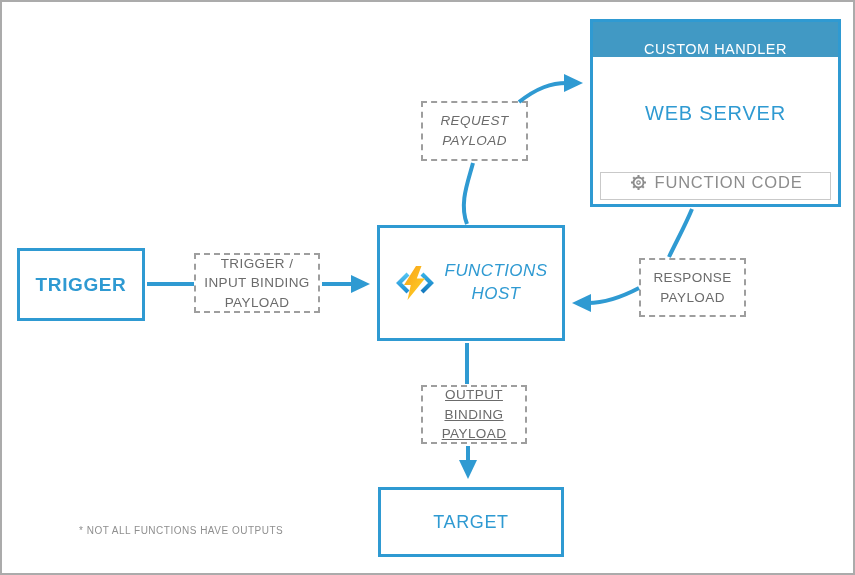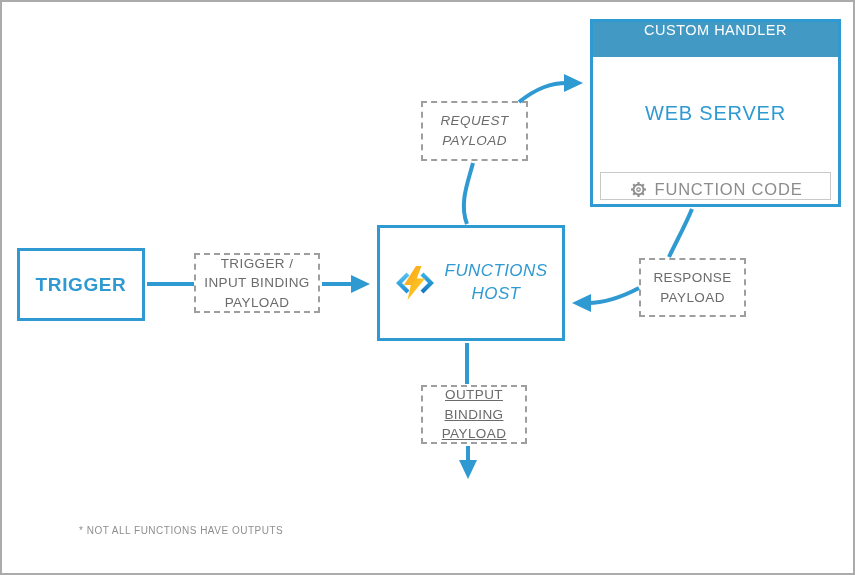--- a/index.html
+++ b/index.html
@@ -37,32 +37,32 @@
   .request-box{left:419px;top:99px;width:107px;height:60px;font-style:italic;}
   .response-box{left:637px;top:256px;width:107px;height:59px;}
   .output-binding-box{left:419px;top:383px;width:106px;height:59px;text-decoration:underline;}
   .target-box{left:376px;top:485px;width:186px;height:70px;font-size:18px;letter-spacing:.6px;}
   .custom-handler-box{
     position:absolute;left:588px;top:17px;width:251px;height:188px;
     border:3px solid var(--blue);background:#fff;
   }
   .ch-header{
     height:35px;background:var(--header-blue);color:#fff;
-    display:flex;align-items:flex-start;justify-content:center;
+    display:flex;align-items:flex-end;justify-content:center;
     font-size:14.5px;letter-spacing:.5px;
   }
   .ch-body{
     position:absolute;left:0;right:0;top:35px;bottom:34px;
     display:flex;align-items:center;justify-content:center;
     color:var(--blue);font-size:20px;letter-spacing:.8px;
   }
   .fc-bar{
     position:absolute;left:7px;right:7px;bottom:4px;height:28px;
     border:1px solid #C9C9C9;background:#fff;
-    display:flex;align-items:flex-end;justify-content:center;gap:7px;
+    display:flex;align-items:flex-start;justify-content:center;gap:7px;
     color:var(--fc-gray);font-size:16.5px;letter-spacing:.8px;
   }
   .footnote{
     position:absolute;left:45px;top:523px;
     color:var(--footnote-gray);font-size:10px;letter-spacing:.5px;margin-left:32px;
   }
   svg.overlay{position:absolute;left:0;top:0;pointer-events:none;}
   .arrow{stroke:var(--blue);stroke-width:4;fill:none;}
 </style>
 </head>
@@ -143,20 +143,23 @@
     <span>RESPONSE
 PAYLOAD</span>
   </div>
 
   <div class="box-dashed output-binding-box">
     <span>OUTPUT
 BINDING
 PAYLOAD</span>
   </div>
 
+  <div class="box-blue target-box">
+    <span>TARGET</span>
+  </div>
 
   <div class="footnote">* NOT ALL FUNCTIONS HAVE OUTPUTS</div>
 
   <svg class="overlay" width="855" height="575" viewBox="0 0 855 575">
     <defs>
       <marker id="ah" markerUnits="userSpaceOnUse" markerWidth="22" markerHeight="20" refX="3" refY="9" orient="auto">
         <path d="M0,0 L19,9 L0,18 Z" fill="#2F9AD2"></path>
       </marker>
     </defs>
     <path class="arrow" d="M145,282 L192,282"></path>

